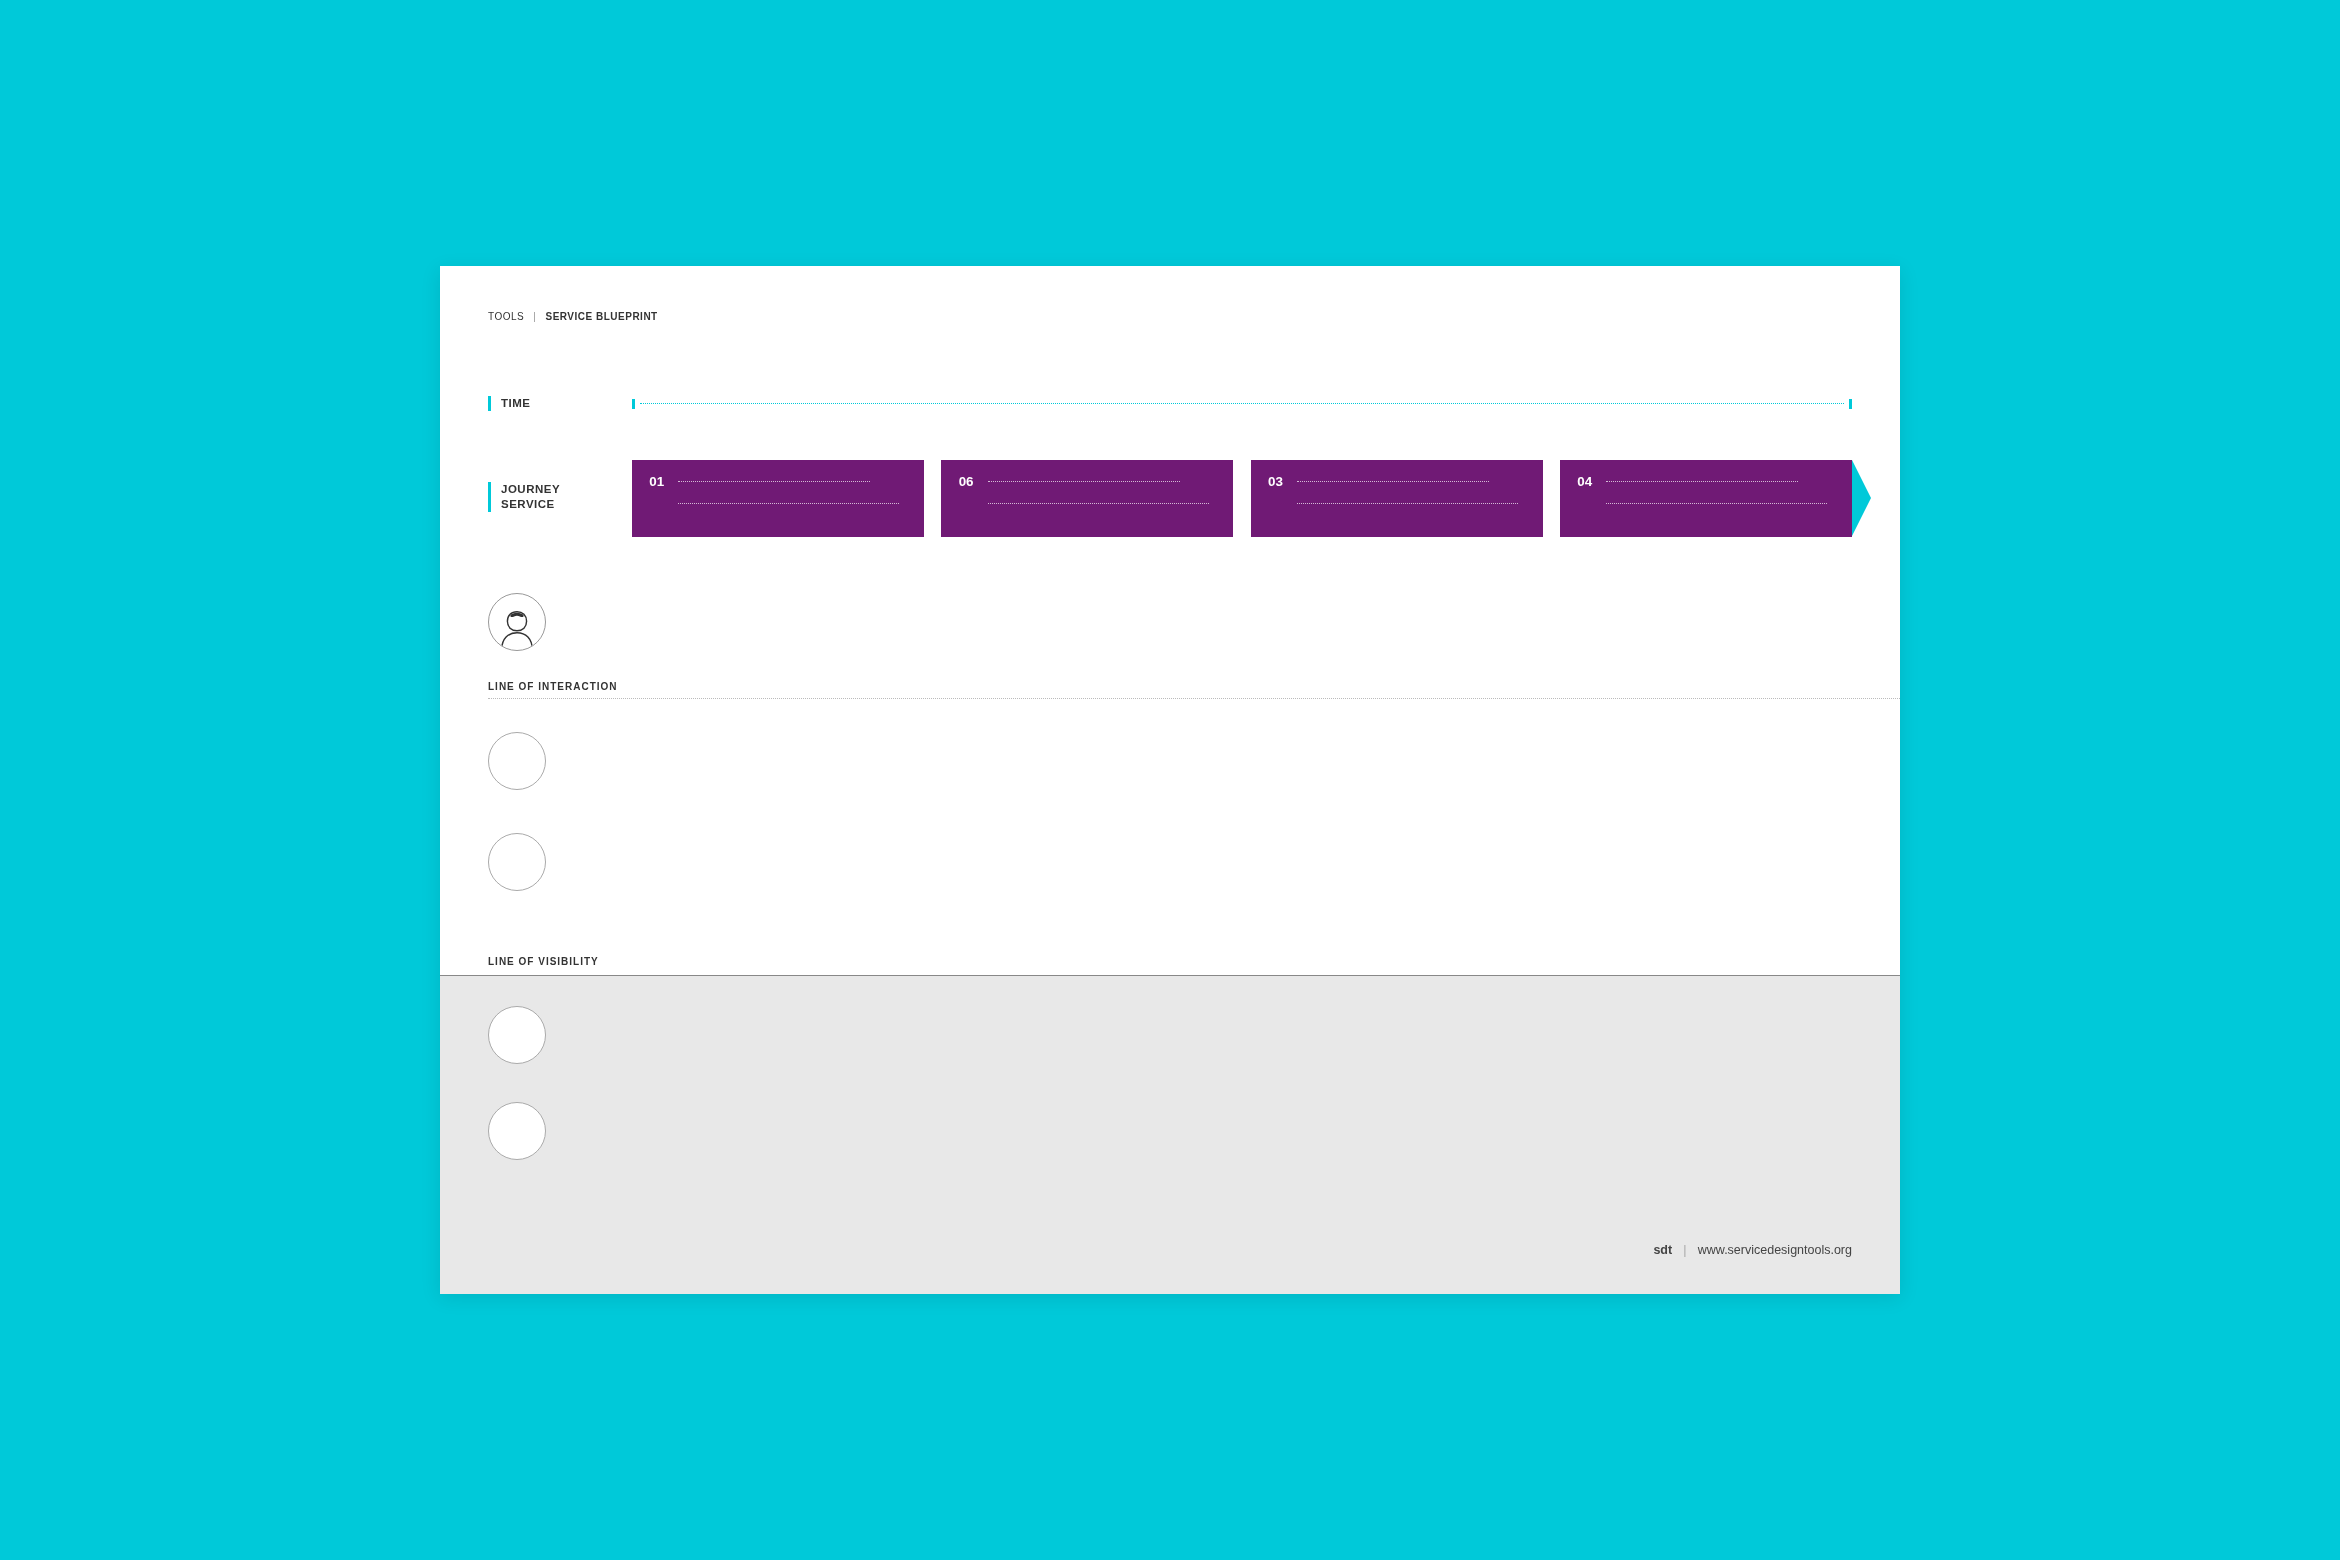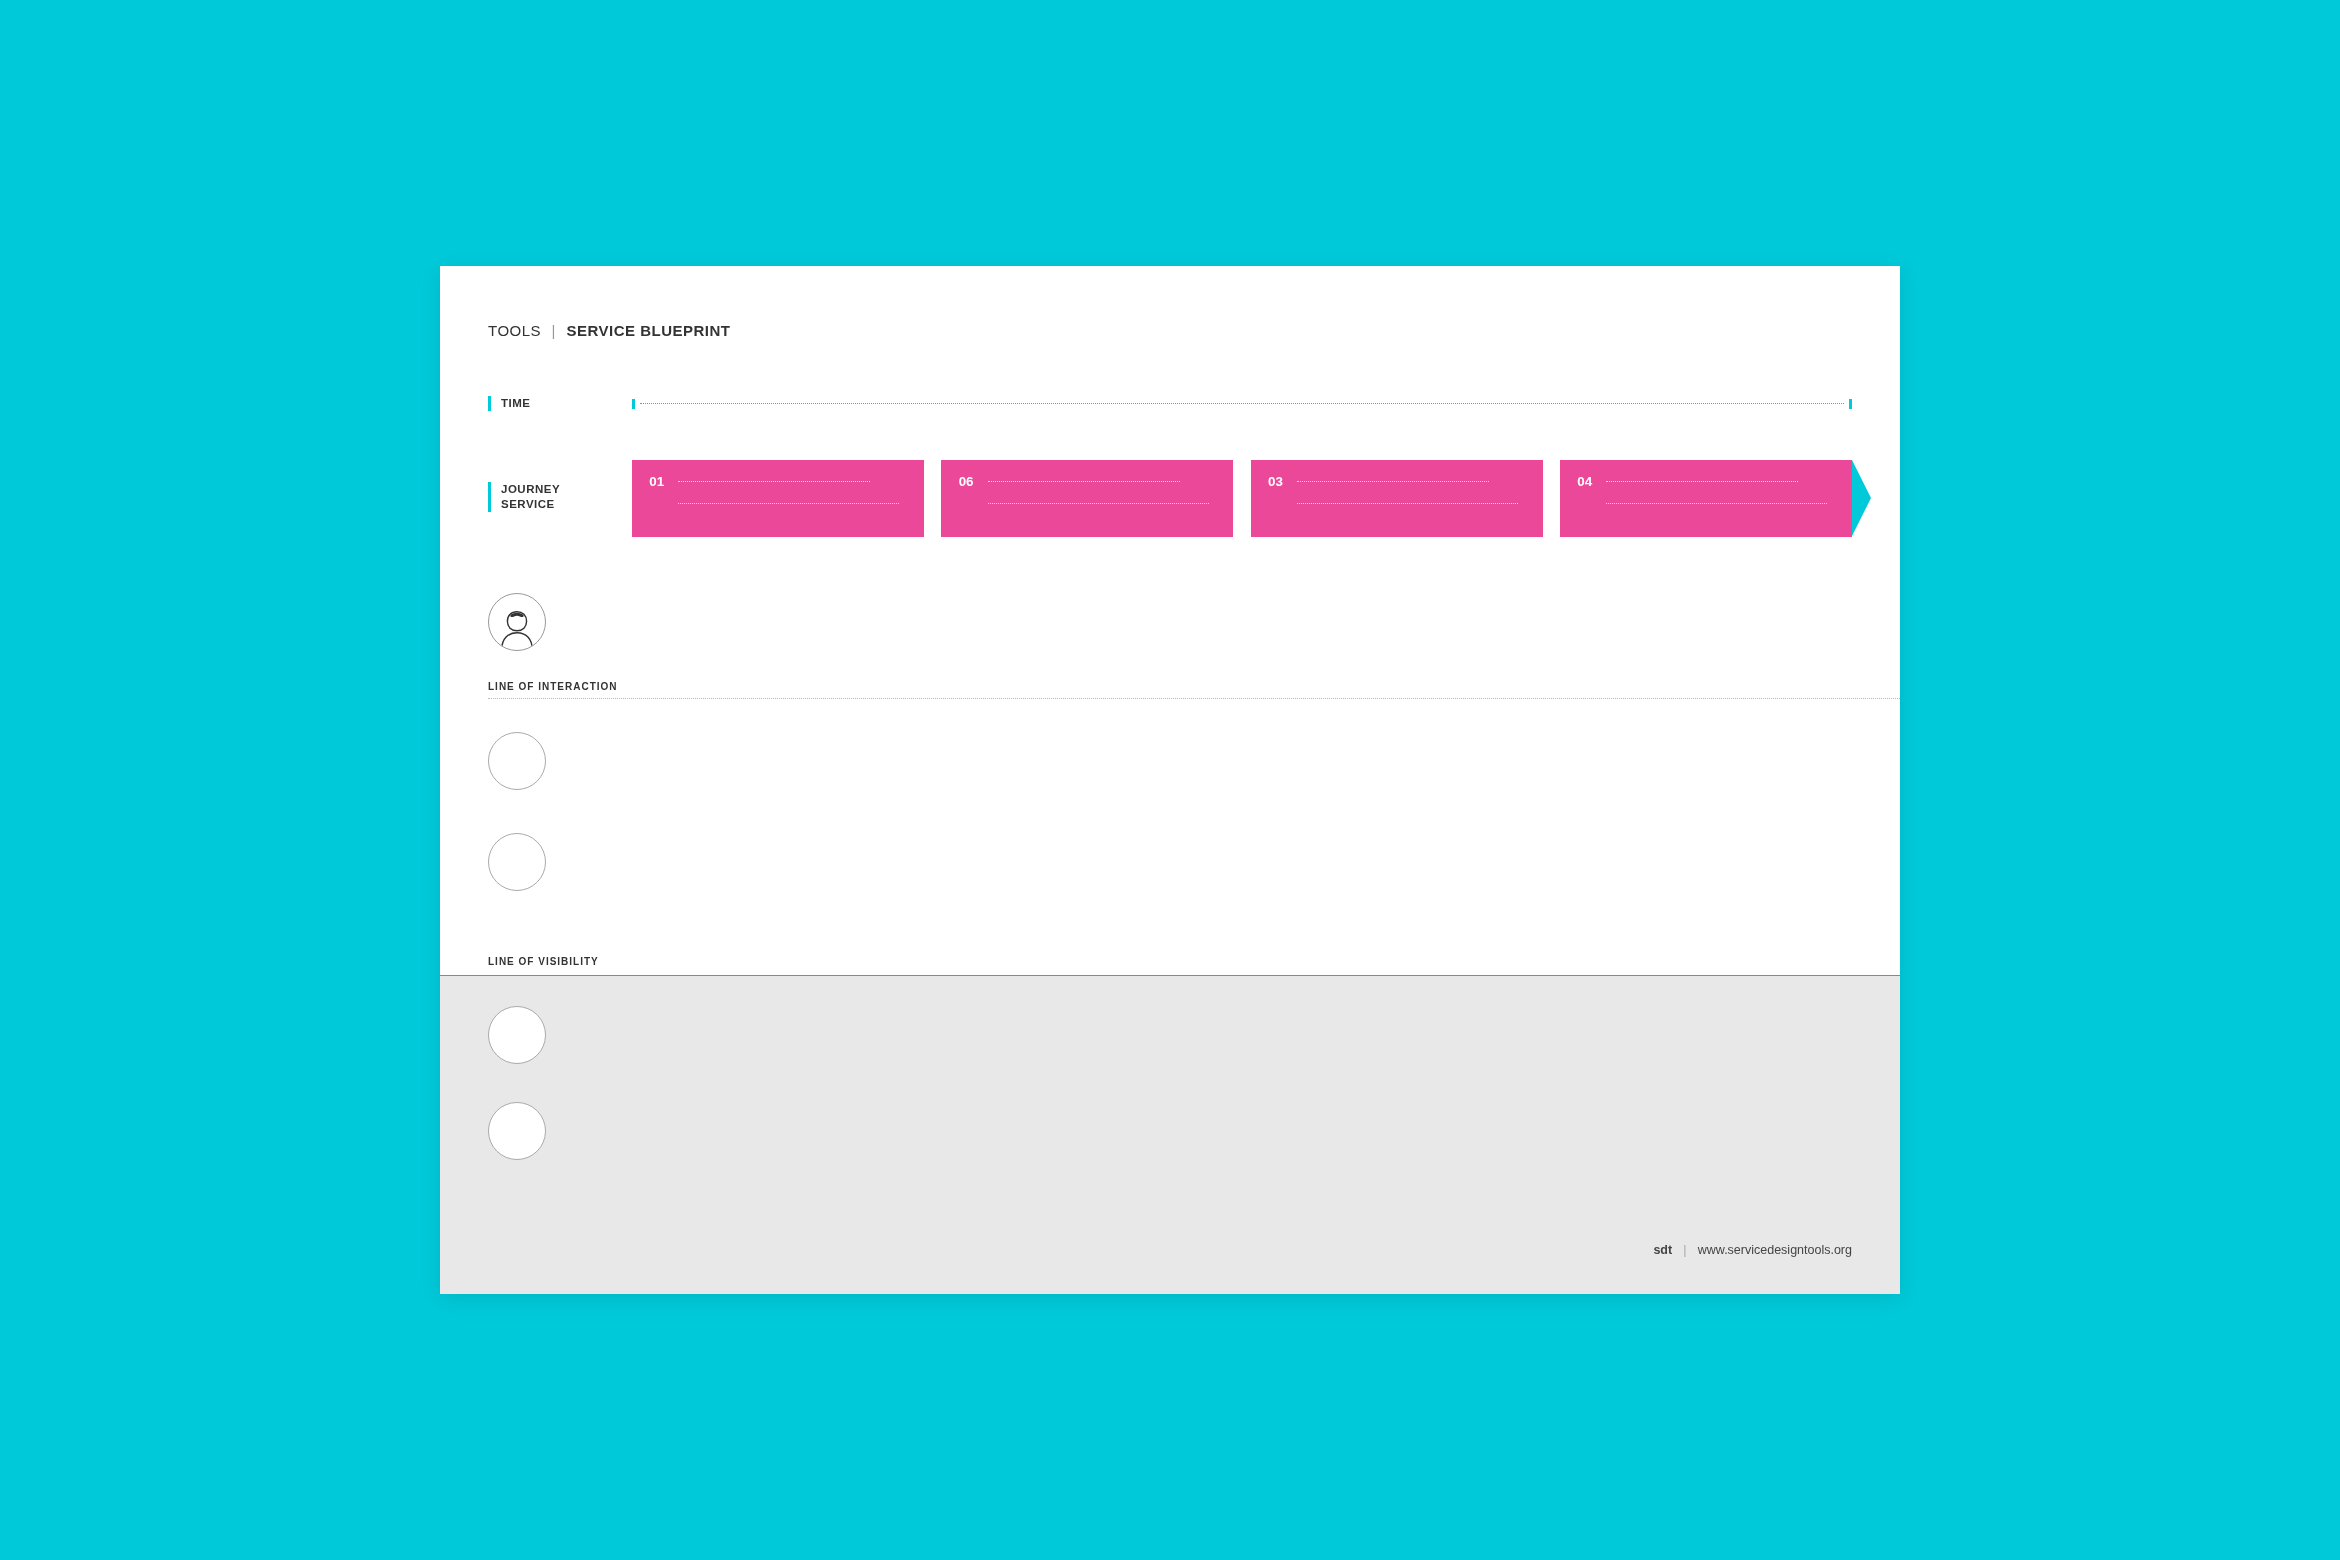--- a/index.html
+++ b/index.html
@@ -18,23 +18,23 @@
     }
     .sheet {
       width: 1460px;
       height: 1028px;
       background: #ffffff;
       position: relative;
       box-shadow: 0 3.8px 19px rgba(0,0,0,0.1);
     }
     .header {
       position: absolute;
-      top: 56px;
-      left: 48px;
-      font-size: 15px;
+      top: 45px;
+      left: 48px;
+      font-size: 10px;
       letter-spacing: 0.5px;
       color: #333;
     }
     .header .tools {
       font-weight: 400;
     }
     .header .divider {
       margin: 0 5.8px;
       color: #999;
     }
@@ -89,21 +89,21 @@
       position: absolute;
       top: 194px;
       left: 192px;
       right: 48px;
       height: 77px;
       display: flex;
       gap: 17.3px;
     }
     .journey-box {
       flex: 1;
-      background: #ec4899;
+      background: #701a75;
       color: #fff;
       padding: 11.5px 17.3px;
       position: relative;
     }
     .journey-box.last {
       position: relative;
     }
     .journey-box.last::after {
       content: '';
       position: absolute;

